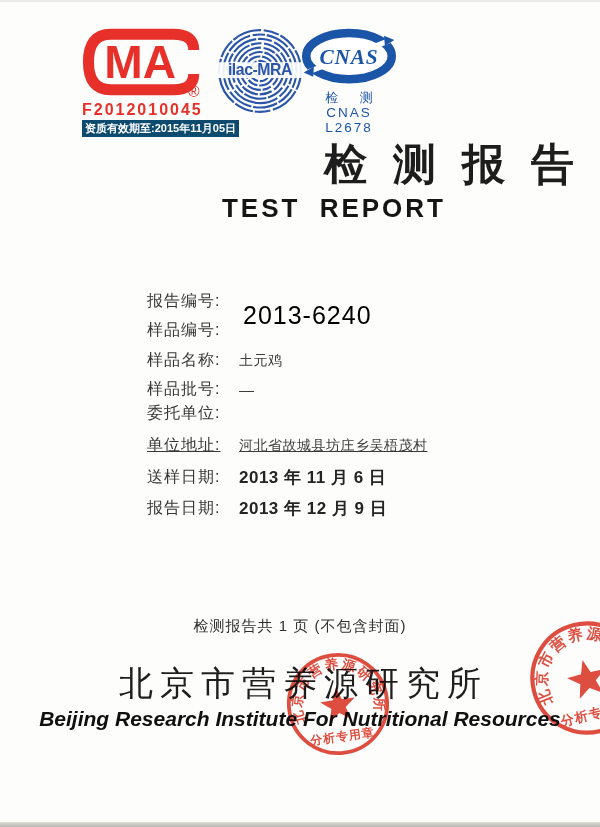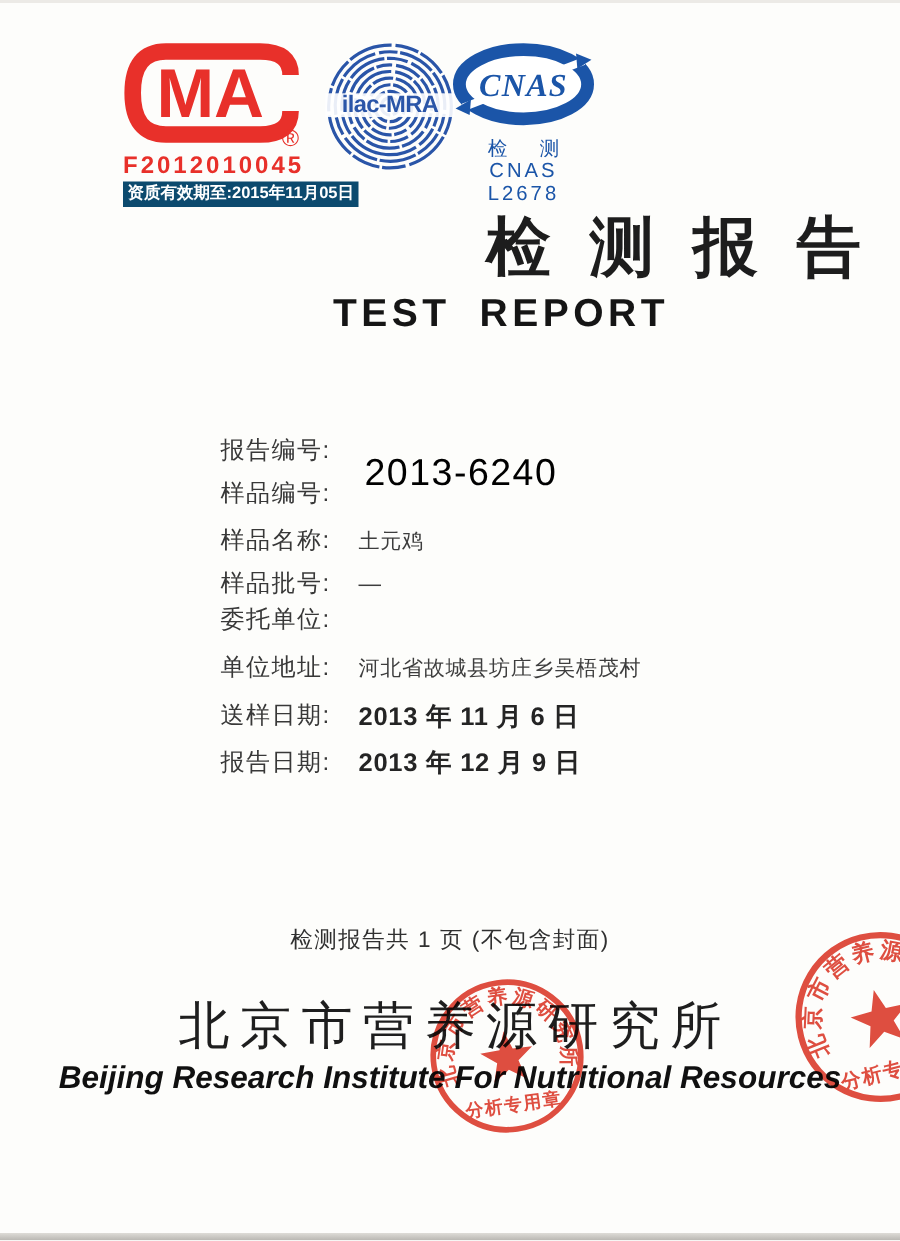--- a/index.html
+++ b/index.html
@@ -34,21 +34,21 @@
   .fields{position:absolute;left:147px;top:0;width:430px;}
   .field-label{flex:none;width:92px;font-size:16px;color:#383838;letter-spacing:1px;}
   .field-row{position:absolute;display:flex;align-items:center;white-space:nowrap;}
   .pair-block{position:absolute;top:286px;left:0;display:flex;align-items:center;}
   .pair-labels .field-label{display:block;line-height:29px;}
   .value-big{font-size:25px;color:#000000;letter-spacing:1px;margin-left:4px;}
   .value-sm{font-size:14px;color:#3d3d3d;letter-spacing:0.5px;}
   .value-md{font-size:15px;color:#3d3d3d;letter-spacing:1px;}
   .value-date{font-size:17px;color:#242424;font-weight:bold;letter-spacing:0.5px;}
   .row-name{top:350px;} .row-batch{top:379px;} .row-client{top:403px;flex-direction:column;}
-  .row-addr{top:435px;} .row-sentdate{top:466px;} .row-repdate{top:497px;}
+  .row-addr{top:435px;text-decoration:underline;} .row-sentdate{top:466px;} .row-repdate{top:497px;}
 
   
   .note{position:absolute;top:617px;left:0;width:100%;text-align:center;
     font-size:15px;color:#303030;letter-spacing:1px;}
   .inst-cn{position:absolute;top:661px;left:0;width:100%;text-align:center;
     font-family:"Liberation Serif","DejaVu Serif",serif;
     font-size:34px;color:#1e1e1e;letter-spacing:7px;text-indent:7px;z-index:2;}
   .inst-en{position:absolute;top:707px;left:0;width:100%;text-align:center;
     font-size:21px;font-weight:bold;font-style:italic;color:#101010;z-index:2;}
 

